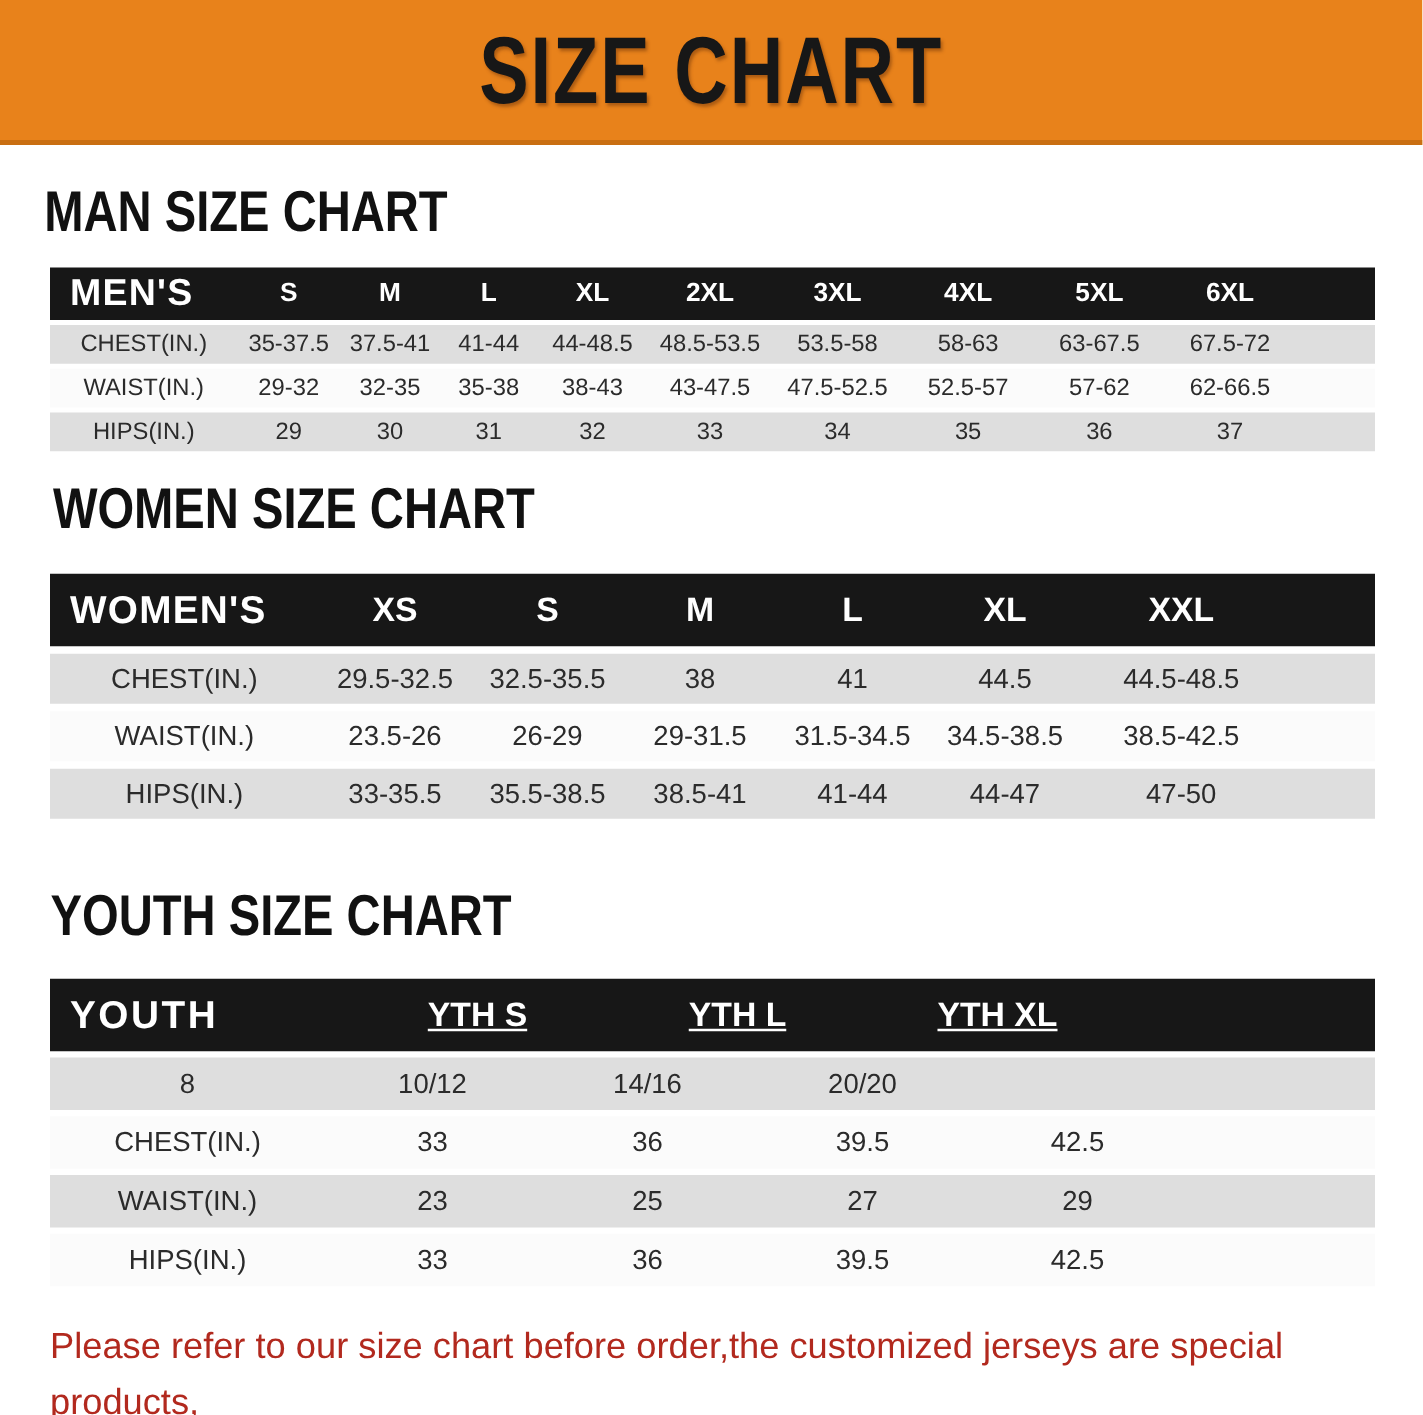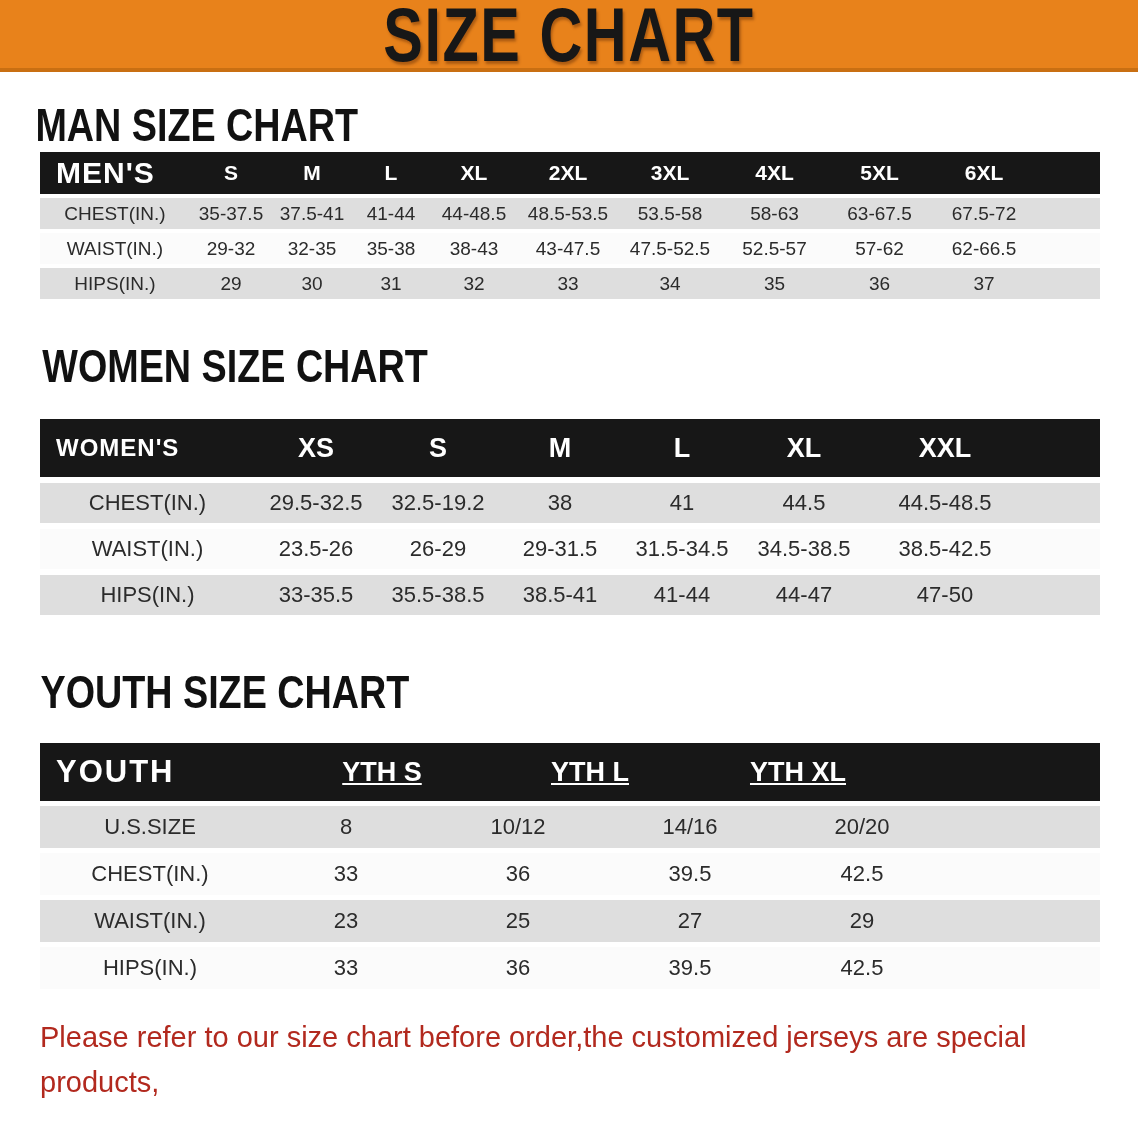--- a/index.html
+++ b/index.html
@@ -1,37 +1,37 @@
 <!DOCTYPE html>
 <html><head>
 <meta charset="utf-8">
 <style>
   * { margin:0; padding:0; box-sizing:border-box; }
   html,body { width:1138px; height:1132px; background:#ffffff; overflow:hidden;
               font-family:"Liberation Sans", sans-serif; }
 
   
-  .banner { height:72px; background:#e8821b; border-bottom:4px solid #c96f12;
+  .banner { height:116px; background:#e8821b; border-bottom:4px solid #c96f12;
             display:flex; align-items:center; justify-content:center; }
   .banner h1 { font-size:76px; font-weight:bold; color:#171717; letter-spacing:2px;
                transform:scaleX(0.78); transform-origin:center;
                text-shadow:2px 3px 3px rgba(60,20,0,0.35); white-space:nowrap; }
 
   
   .section-heading { text-align:left; font-size:46px; font-weight:bold; color:#111;
                      letter-spacing:0px; white-space:nowrap; }
   .section-heading > span { display:inline-block; transform:scaleX(0.82);
                             transform-origin:center; }
   section.sec-0 .section-heading { margin-top:26px; }
-  section.sec-1 .section-heading { margin-top:40px; }
+  section.sec-1 .section-heading { margin-top:18px; }
   section.sec-2 .section-heading { margin-top:50px; }
 
   
   .size-table { margin:0 38px 0 40px; }
-  section.sec-0 .size-table { }
+  section.sec-0 .size-table { margin-top:18px; }
   section.sec-1 .size-table { margin-top:26px; }
   section.sec-2 .size-table { margin-top:24px; }
 
   .trow { display:grid; grid-template-columns:var(--cols); align-items:center; }
   .thead { background:#171717; color:#fff; }
   .drow.gray  { background:#dedede; }
   .drow.white { background:#fbfbfb; }
 
   .group-label { font-weight:bold; padding-left:16px; letter-spacing:1px;
                  white-space:nowrap; }
@@ -42,21 +42,21 @@
   .table-men { --cols:150px 82px 80px 78px 88px 100px 104px 105px 105px 104px; }
   .table-men .thead { height:42px; }
   .table-men .group-label { font-size:30px; }
   .table-men .col-head { font-size:21px; }
   .table-men .drow { height:31px; margin-top:4px; font-size:19px; }
   .table-men .row-label { font-size:19px; }
 
   
   .table-women { --cols:215px 122px 122px 122px 122px 122px 160px; }
   .table-women .thead { height:58px; }
-  .table-women .group-label { font-size:24px; }
+  .table-women .group-label { font-size:31px; }
   .table-women .col-head { font-size:27px; }
   .table-women .drow { height:40px; margin-top:6px; font-size:22px; }
   .table-women .row-label { font-size:22px; }
 
   
   .table-youth { --cols:220px 172px 172px 172px 172px; }
   .table-youth .thead { height:58px;gap:36px; }
   .table-youth .group-label { font-size:31px; letter-spacing:2px; }
   .table-youth .col-head { font-size:27px;text-decoration:underline; }
   .table-youth .drow { height:42px; margin-top:5px; font-size:22px; }
@@ -143,21 +143,21 @@
             <div class="col-head">XS</div>
             <div class="col-head">S</div>
             <div class="col-head">M</div>
             <div class="col-head">L</div>
             <div class="col-head">XL</div>
             <div class="col-head">XXL</div>
           </div>
           <div class="trow drow gray">
             <div class="row-label">CHEST(IN.)</div>
             <div class="cell">29.5-32.5</div>
-            <div class="cell">32.5-19.2</div>
+            <div class="cell">32.5-35.5</div>
             <div class="cell">38</div>
             <div class="cell">41</div>
             <div class="cell">44.5</div>
             <div class="cell">44.5-48.5</div>
           </div>
           <div class="trow drow white">
             <div class="row-label">WAIST(IN.)</div>
             <div class="cell">23.5-26</div>
             <div class="cell">26-29</div>
             <div class="cell">29-31.5</div>
@@ -182,21 +182,20 @@
         <span>YOUTH SIZE CHART</span>
       </h2>
       <div class="size-table table-youth">
           <div class="trow thead">
             <div class="group-label">YOUTH</div>
             <div class="col-head">YTH S</div>
             <div class="col-head">YTH L</div>
             <div class="col-head">YTH XL</div>
           </div>
           <div class="trow drow gray">
-            <div class="row-label">U.S.SIZE</div>
             <div class="cell">8</div>
             <div class="cell">10/12</div>
             <div class="cell">14/16</div>
             <div class="cell">20/20</div>
           </div>
           <div class="trow drow white">
             <div class="row-label">CHEST(IN.)</div>
             <div class="cell">33</div>
             <div class="cell">36</div>
             <div class="cell">39.5</div>

